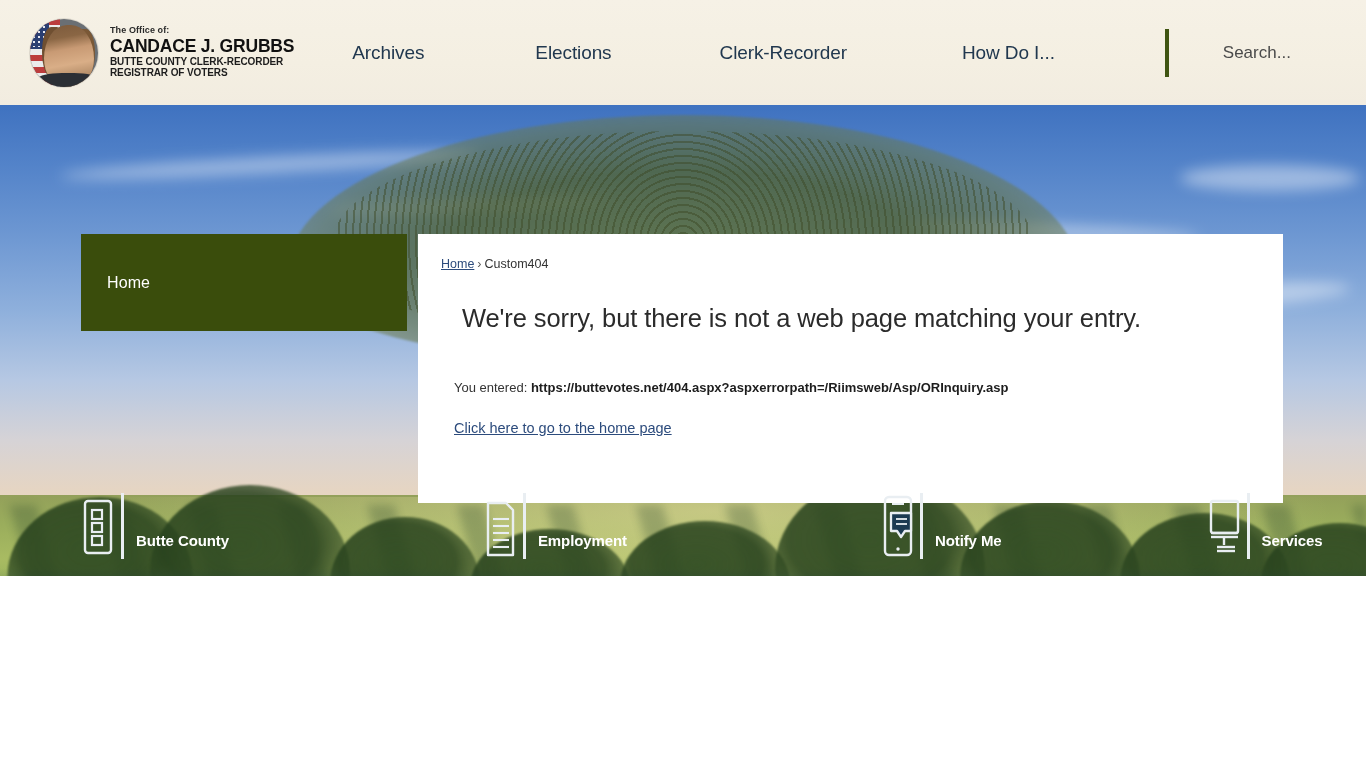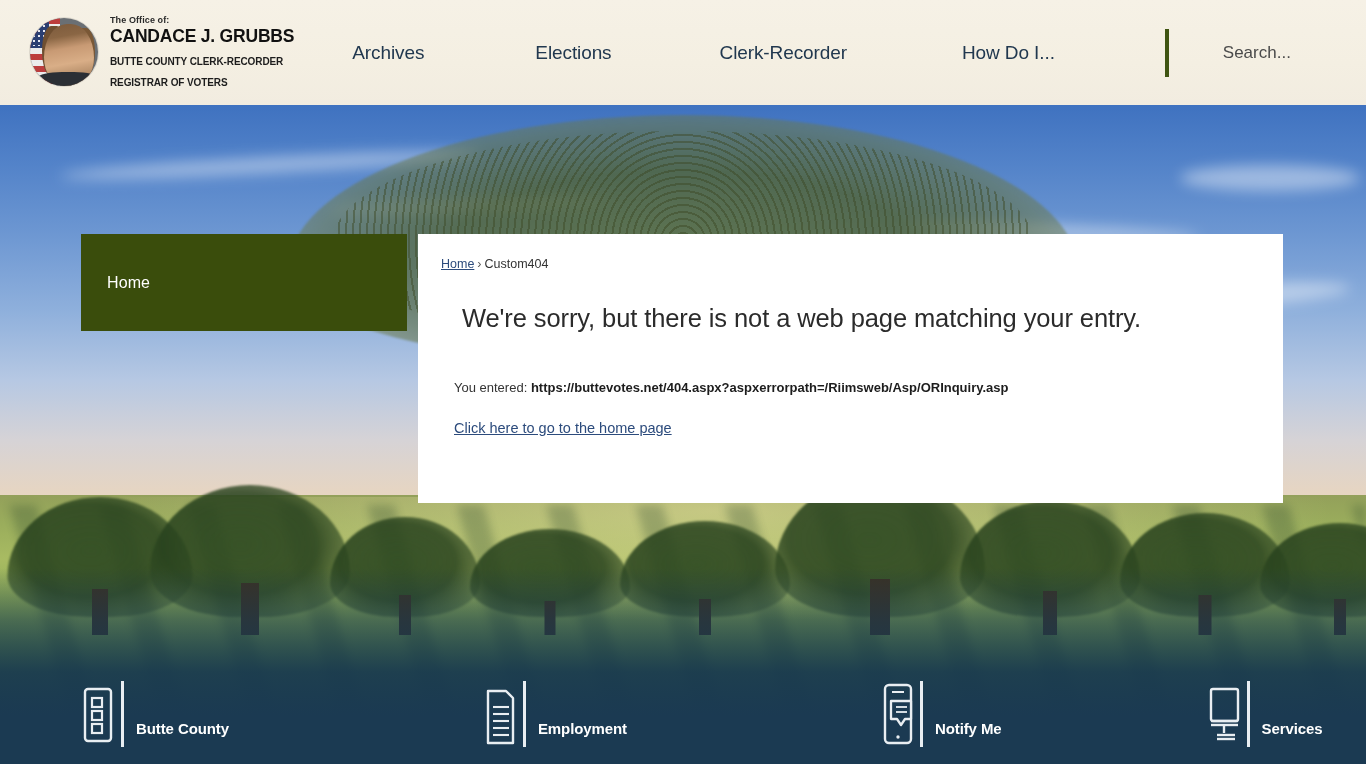--- a/index.html
+++ b/index.html
@@ -9,21 +9,21 @@
     width: 1366px;
     height: 768px;
     overflow: hidden;
     font-family: "Liberation Sans", sans-serif;
     background: #ffffff;
   }
 
   .page {
     position: relative;
     width: 1366px;
-    height: 764px;
+    height: 576px;
     overflow: hidden;
   }
 
   
   .header {
     position: absolute;
     top: 0; left: 0;
     width: 1366px;
     height: 105px;
     background: linear-gradient(180deg, #f6f1e6 0%, #f4efe2 60%, #f2ece0 100%);
@@ -117,21 +117,21 @@
     font-weight: bold;
     letter-spacing: -0.2px;
     color: #111111;
     white-space: nowrap;
   }
   .brand-role {
     font-size: 10px;
     font-weight: bold;
     letter-spacing: -0.1px;
     color: #1d1d1d;
-    margin-top: 11px;
+    margin-top: 1px;
     white-space: nowrap;
   }
 
   .nav {
     display: flex;
     align-items: center;
     flex: 1 1 auto;
     height: 105px;
     margin-left: 20px;
   }

